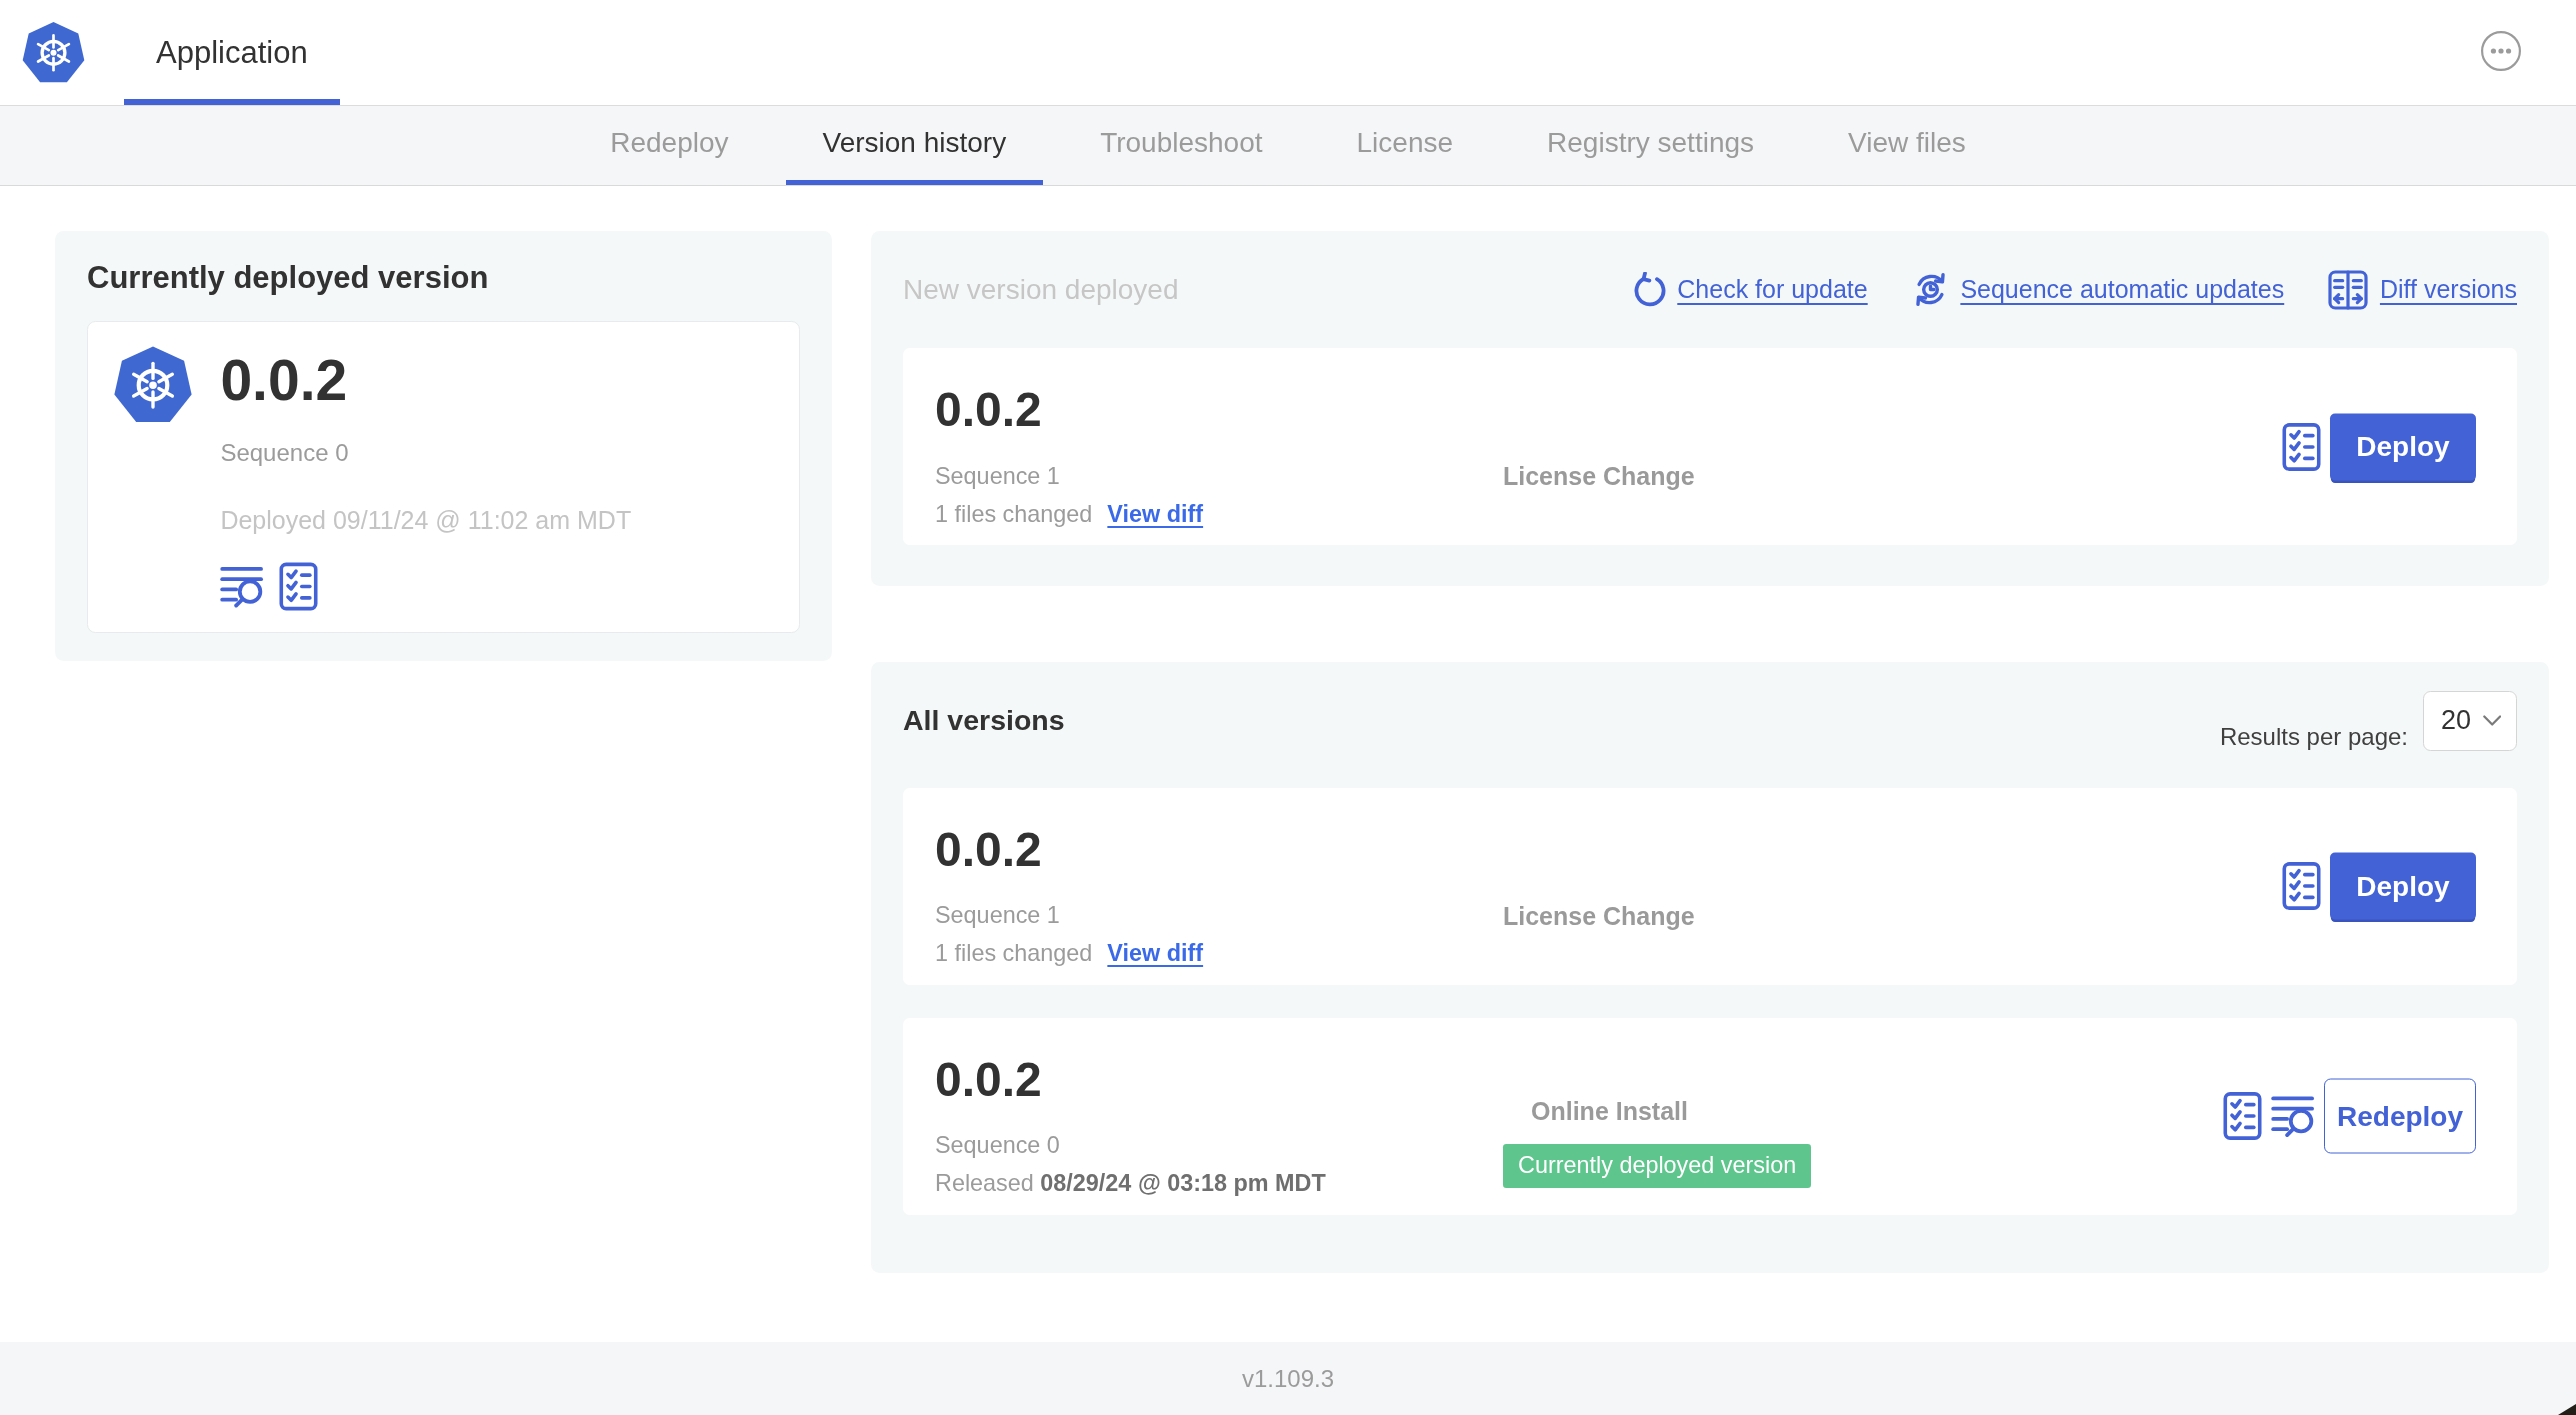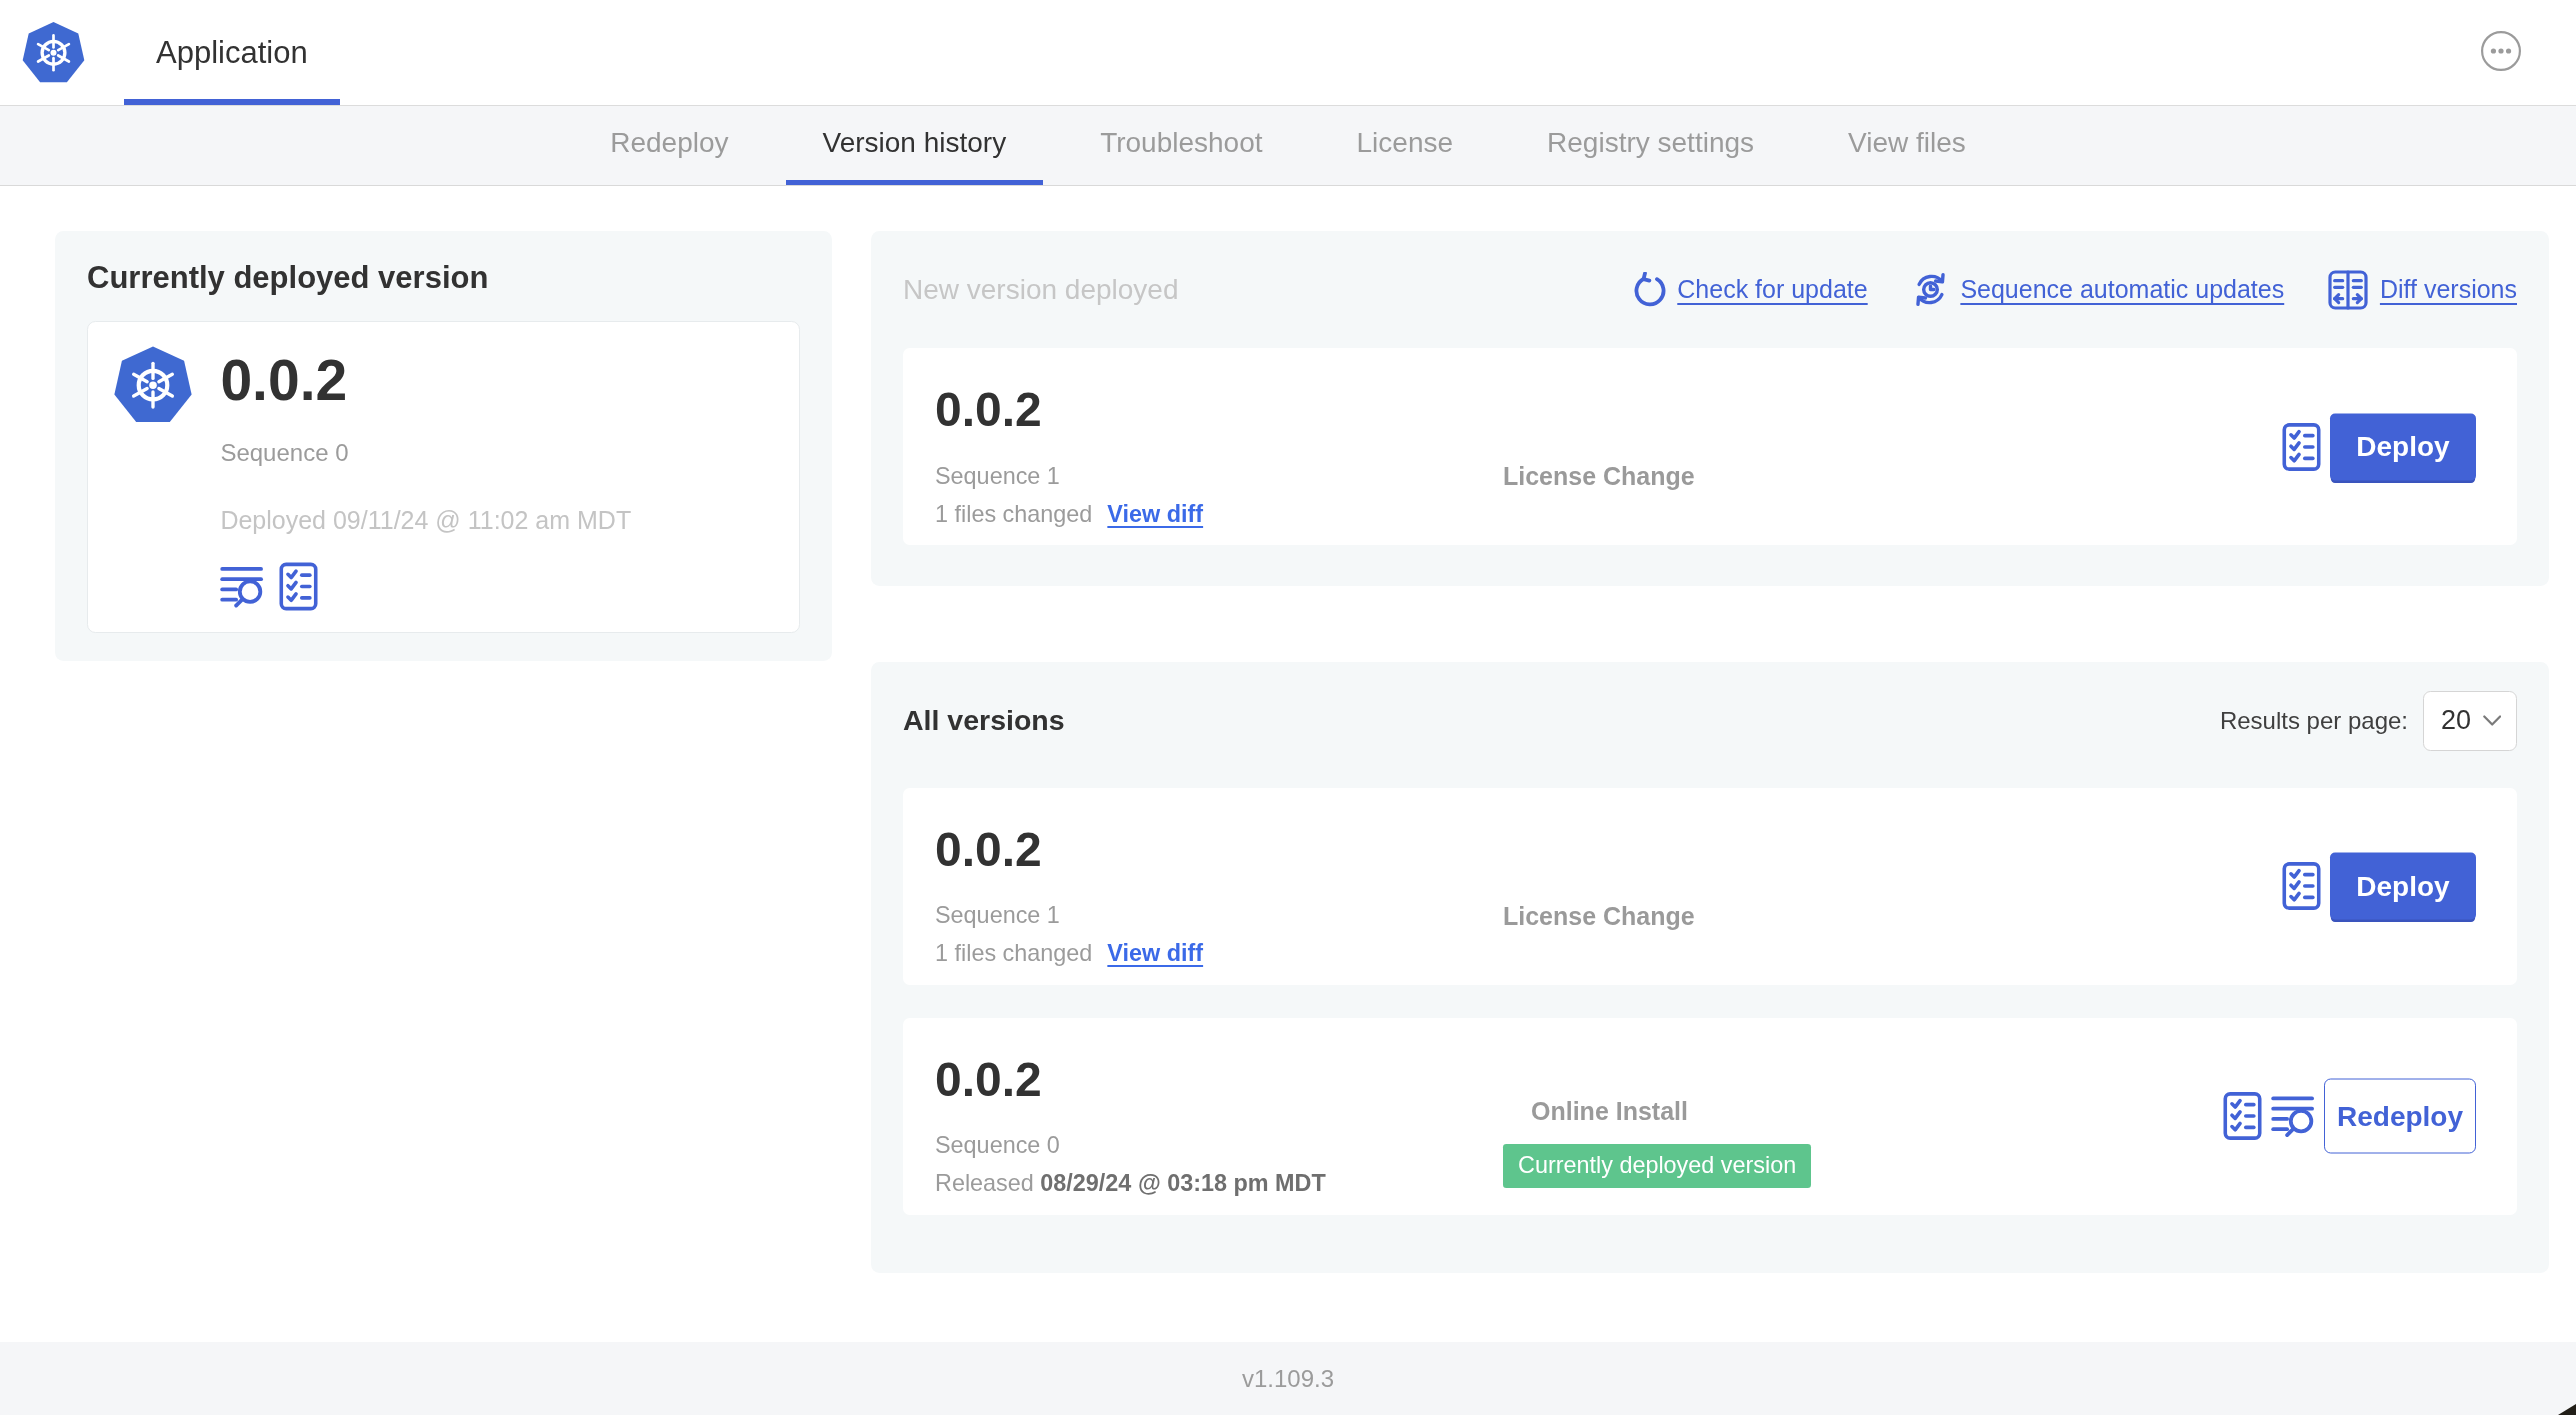--- a/index.html
+++ b/index.html
@@ -64,21 +64,21 @@
   .badge{display:inline-block;margin-top:18.4px;background:#5ec58d;color:#fff;font-size:23.4px;
          padding:8.4px 15px;border-radius:3.3px;}
   .row-actions{position:absolute;right:41px;top:50%;transform:translateY(-50%);
                display:flex;align-items:center;gap:9px;justify-content:flex-end;}
   .btn-primary{width:146px;height:67px;background:#4262d6;color:#fff;border:none;border-radius:5px;
                font-family:inherit;font-size:28px;font-weight:bold;cursor:pointer;
                box-shadow:0 3.3px 0 -0.8px #3a54bd;}
   .btn-outline{width:152px;height:75px;background:#fff;color:#4262d6;border:1.7px solid #4262d6;
                border-radius:6.7px;font-family:inherit;font-size:28px;font-weight:bold;cursor:pointer;}
 
-  .all-head-right{display:flex;align-items:center;gap:15px;}
+  .all-head-right{display:flex;align-items:flex-end;gap:15px;}
   .rpp-label{font-size:24px;color:#3f3f3f;}
   .select{width:94px;height:60px;background:#fff;border:0.8px solid #d5d5d5;border-radius:7.5px;
           box-sizing:border-box;display:flex;align-items:center;justify-content:space-between;
           padding:0 15px 0 17px;cursor:pointer;}
   .select .val{font-size:27px;color:#323232;}
 
   
   .footer{position:absolute;left:0;top:1342px;width:2576px;height:74px;background:#f5f6f8;
           display:flex;align-items:center;justify-content:center;}
   .footer .ver{font-size:24px;color:#9b9b9b;}

